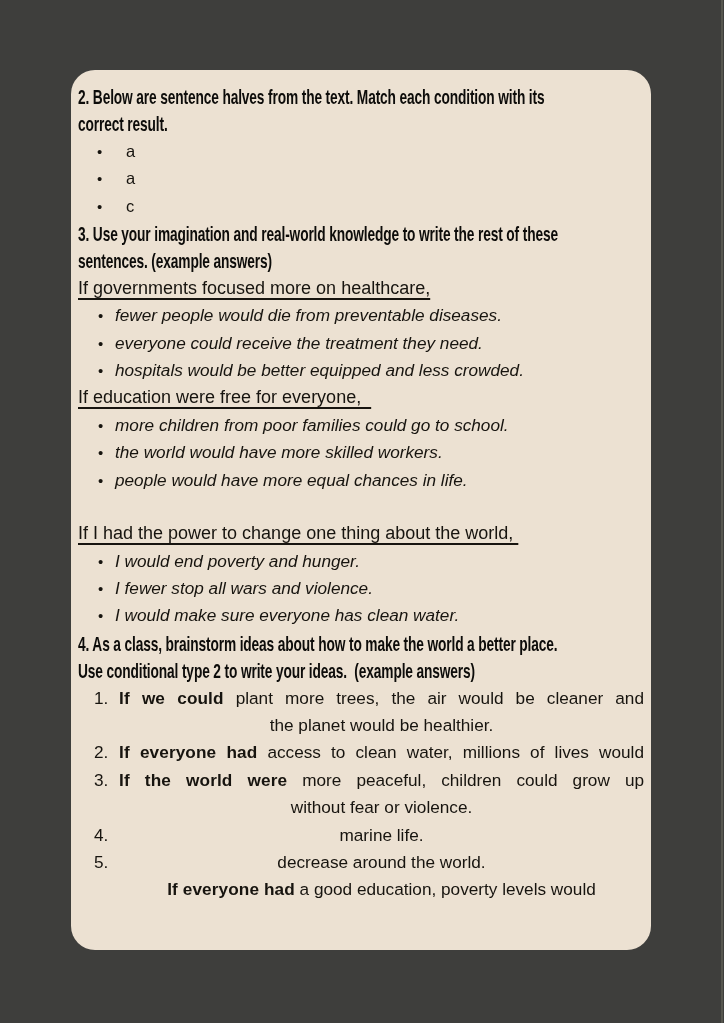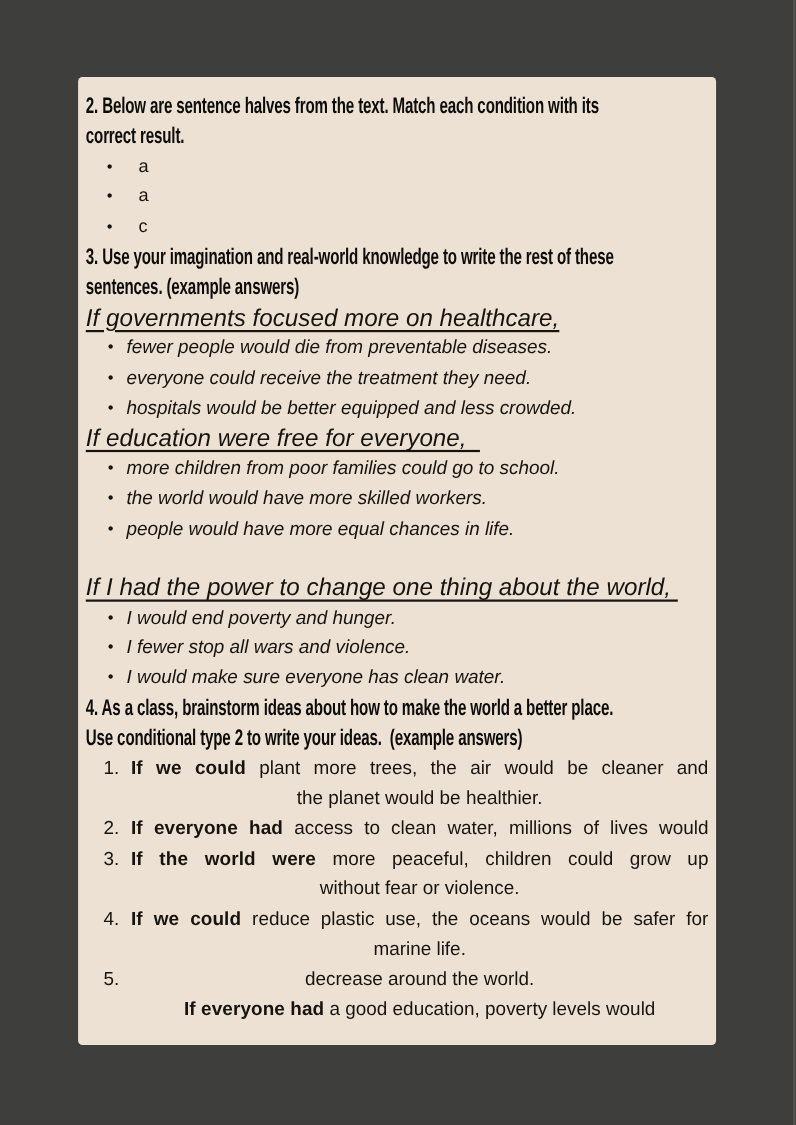--- a/index.html
+++ b/index.html
@@ -13,21 +13,21 @@
   .page-edge {
     position: absolute; right: 1px; top: 0; width: 2px; height: 1023px;
     background: #56564f;
   }
   .card {
     position: absolute; left: 71px; top: 70px;
     width: 580px; height: 880px;
     box-sizing: border-box;
     padding: 13px 7px 0 7px;
     background: #ece1d2;
-    border-radius: 4px;
+    border-radius: 24px;
     color: #17140f;
     overflow: hidden;
   }
   
   .hline {
     font-weight: 700;
     font-size: 20.5px;
     line-height: 27.4px;
     letter-spacing: -0.2px;
     white-space: nowrap;
@@ -48,26 +48,25 @@
   ul.ans li {
     position: relative;
     padding-left: 37px;
     font-size: 17.2px;
     font-style: italic;
     line-height: 27.4px;
   }
   ul.ans .dot { position: absolute; left: 20px; top: 0; font-size: 15px; font-style: normal; }
   
   .prompt {
-    font-size: 22px;
+    font-size: 18px;
     line-height: 27.4px;
     text-decoration: underline;
     text-decoration-thickness: 1.5px;
     text-underline-offset: 3.5px;
-    font-style: italic;
   }
   .group-gap { margin-top: 26px; }
   
   ol.ideas li {
     position: relative;
     padding-left: 41px;
     font-size: 17.2px;
     line-height: 27.4px;
   }
   ol.ideas .num { position: absolute; left: 16px; top: 0; }
@@ -175,21 +174,20 @@
       <span class="num">2.</span>
       <div class="jline"><b>If everyone had</b><span> access to clean water, millions of lives would</span></div>
     </li>
     <li>
       <span class="num">3.</span>
       <div class="jline"><b>If the world were</b><span> more peaceful, children could grow up</span></div>
       <div class="l2">without fear or violence.</div>
     </li>
     <li>
       <span class="num">4.</span>
-      <div class="jline"><b>If we could</b><span> reduce plastic use, the oceans would be safer for</span></div>
       <div class="l2">marine life.</div>
     </li>
     <li>
       <span class="num">5.</span>
       <div class="l2">decrease around the world.</div>
       <div class="l2"><b>If everyone had</b><span> a good education, poverty levels would</span></div>
     </li>
   </ol>
 
 </div>

